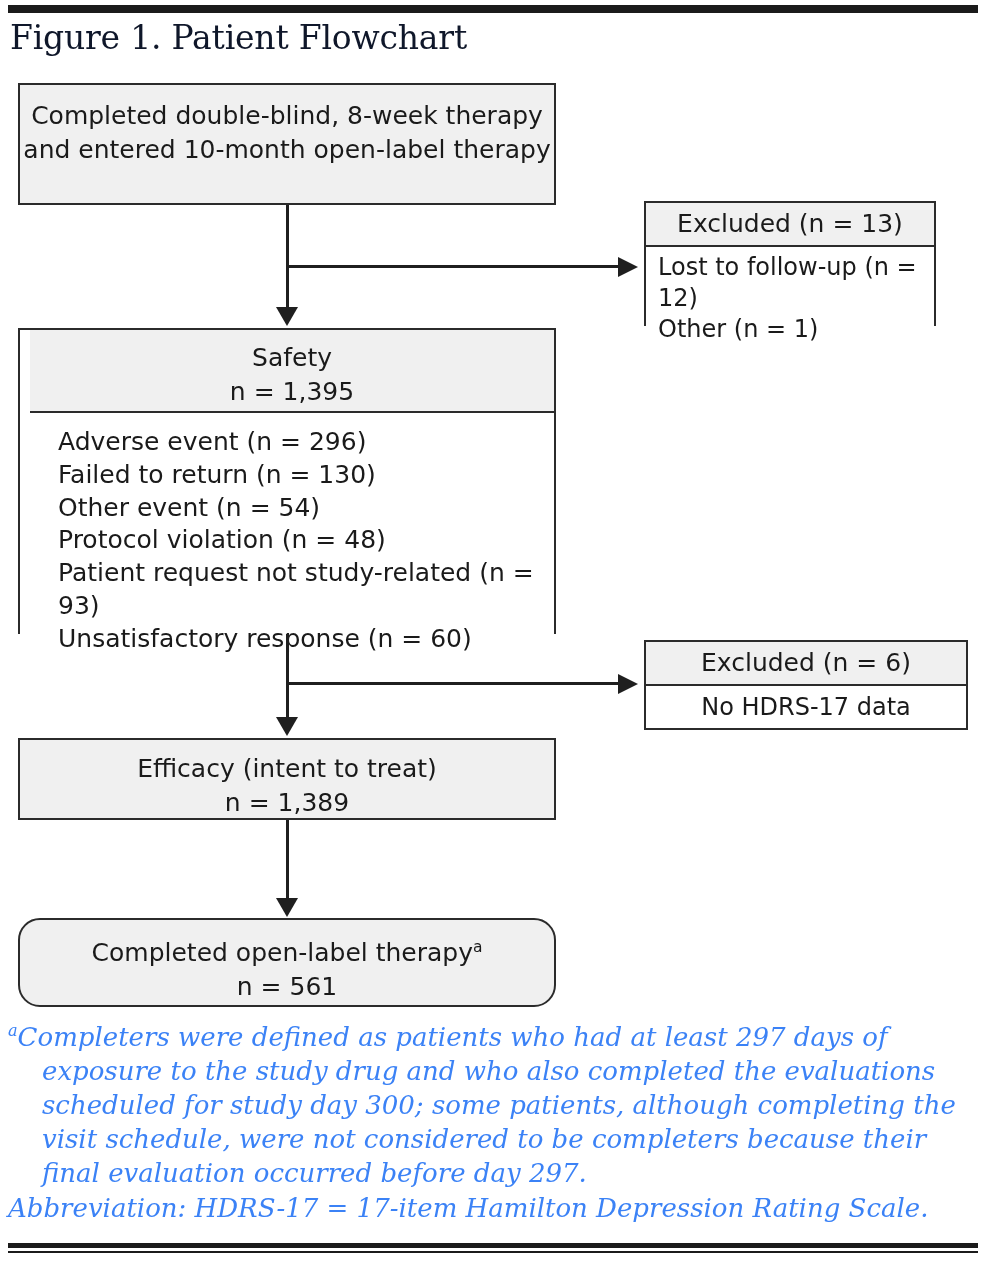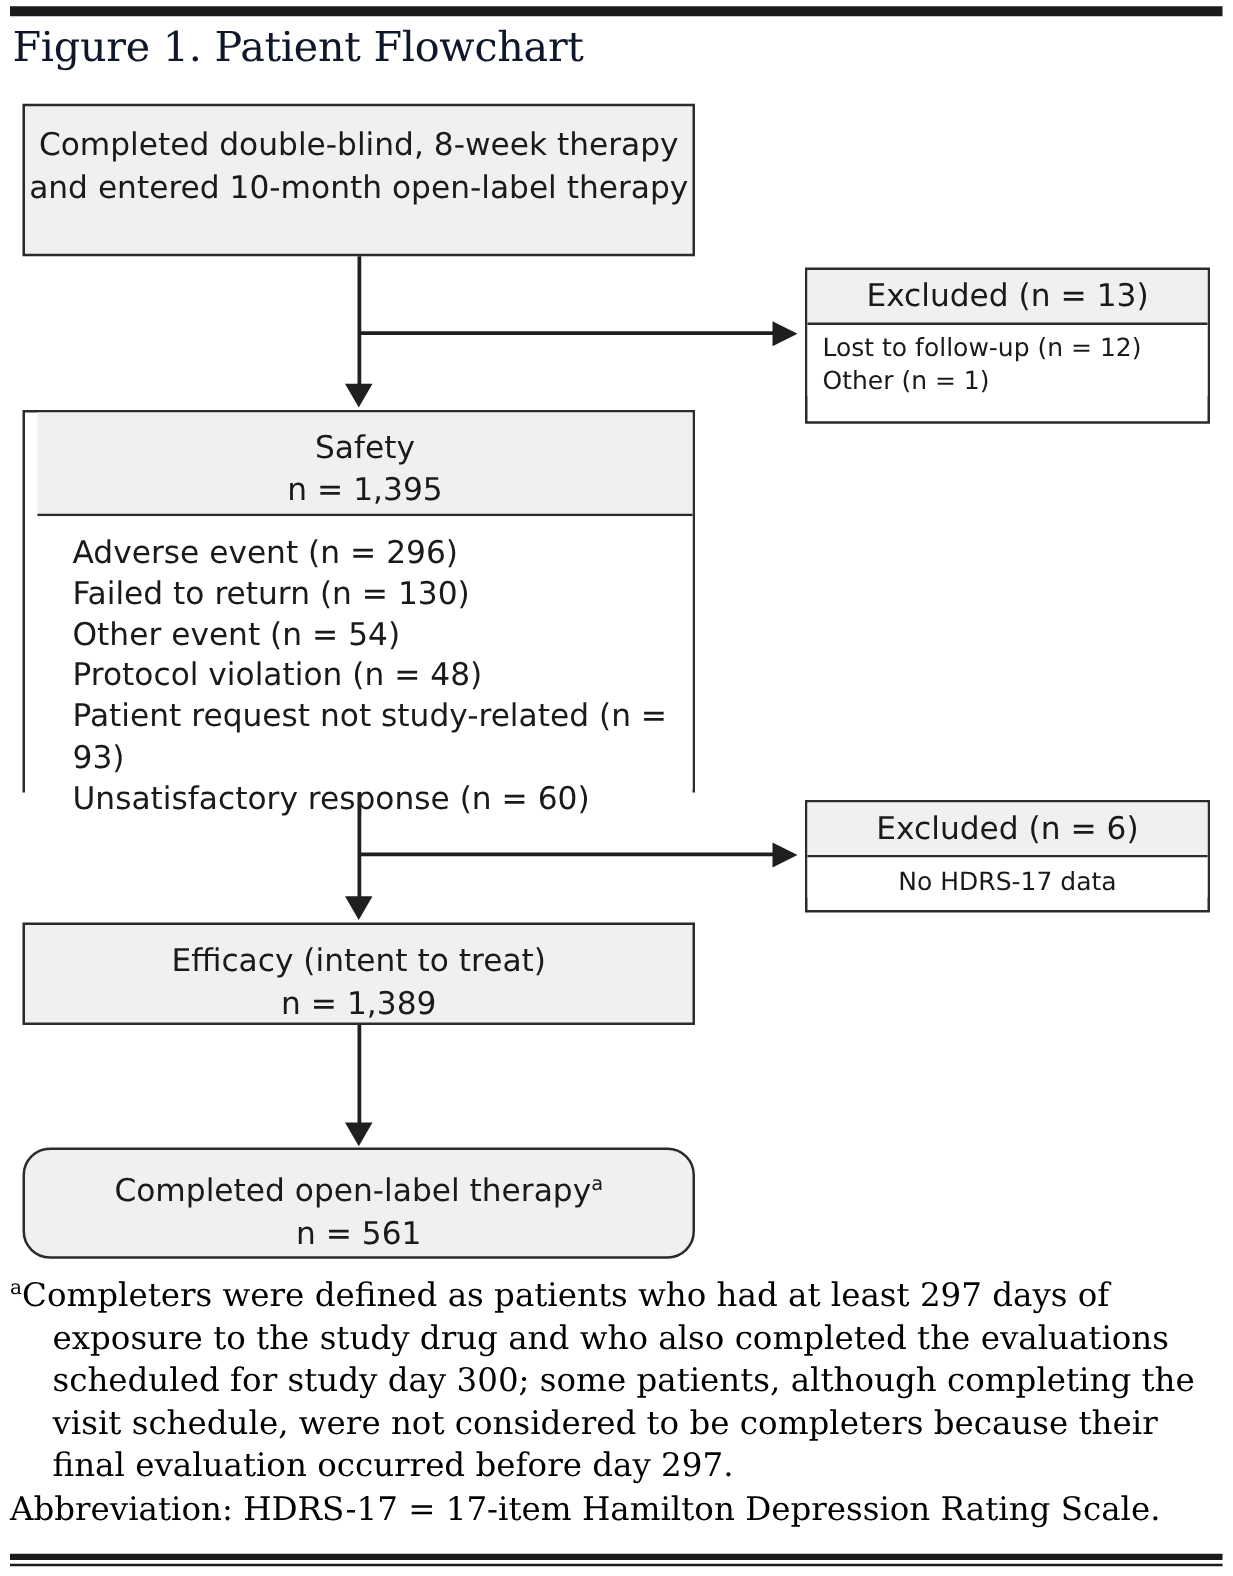--- a/index.html
+++ b/index.html
@@ -149,28 +149,28 @@
     font-size: 25px;
     padding: 6px 0 7px 0;
   }
   .box-excluded .exc-body {
     background: #ffffff;
     text-align: left;
     padding: 5px 0 0 12px;
   }
   .box-excluded .exc-body span {
     display: block;
-    font-size: 20px;
+    font-size: 24px;
     line-height: 1.30;
   }
 
   #box-excluded-1 {
     left: 644px;
-    top: 214px;
-    width: 324px;
+    top: 201px;
+    width: 292px;
     height: 125px;
   }
   #box-excluded-2 {
     left: 644px;
     top: 640px;
     width: 324px;
     height: 90px;
   }
   #box-excluded-2 .exc-body {
     text-align: center;
@@ -223,21 +223,22 @@
 
   
   .footnotes {
     position: absolute;
     left: 8px;
     top: 1020px;
     width: 972px;
     font-family: "DejaVu Serif", serif;
     font-size: 26px;
     line-height: 1.31;
-    color: #000000;
+    color: #3b82f6;
+    font-style: italic;
   }
   .footnote-a {
     text-indent: 0;
     padding-left: 34px;
   }
   .footnote-a .first {
     margin-left: -34px;
   }
   .footnote-abbr {
     margin-top: 1px;

